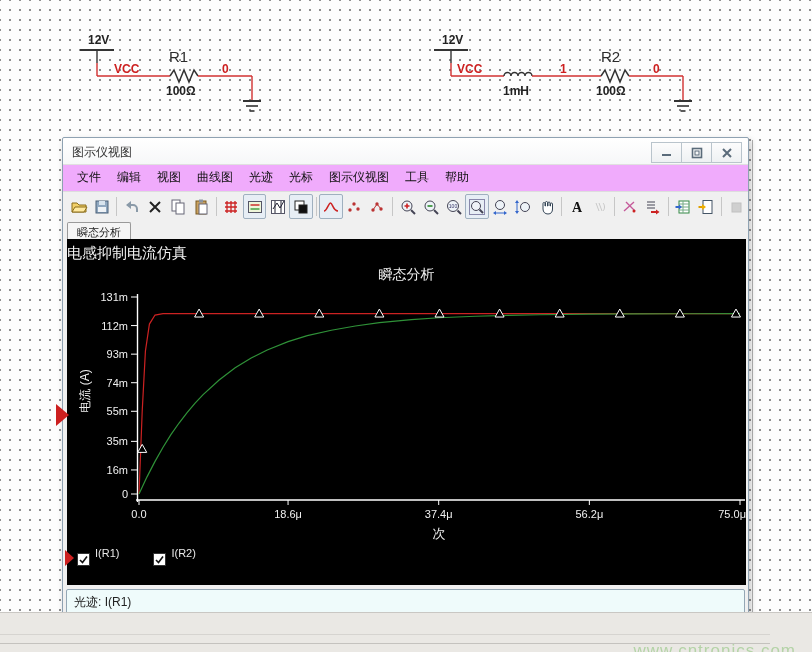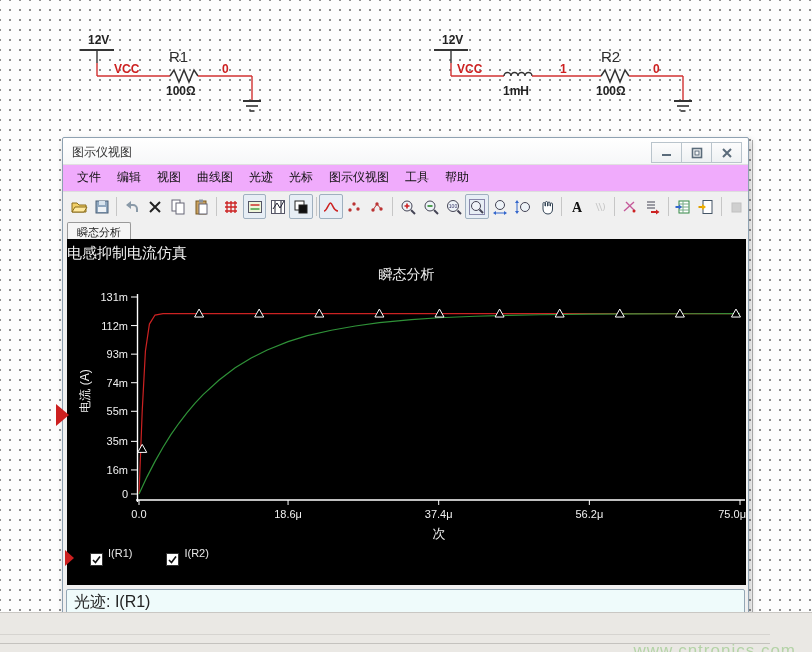--- a/index.html
+++ b/index.html
@@ -52,34 +52,34 @@
   .chart .c-title{position:absolute;left:0;top:5px;width:679px;
     color:#f2f2f2;font-size:15px;}
   .chart .c-subtitle{position:absolute;left:0;top:27px;width:679px;text-align:center;
     color:#f2f2f2;font-size:14px;}
   .chart .c-ylabel{position:absolute;left:18px;top:152px;transform:translate(-50%,-50%) rotate(-90deg);
     white-space:nowrap;color:#f0f0f0;font-size:12px;}
   .chart .c-xlabel{position:absolute;left:352px;top:286px;width:40px;text-align:center;
     color:#f0f0f0;font-size:13px;}
   .plot-svg{position:absolute;left:0;top:0;}
   .plot-svg text{font-family:"Liberation Sans","DejaVu Sans",sans-serif;font-size:11px;fill:#f0f0f0;}
-  .legend{position:absolute;left:23px;top:308px;display:flex;gap:34px;text-align:right;}
+  .legend{position:absolute;left:10px;top:308px;display:flex;gap:34px;text-align:right;}
   .legend-item{display:flex;gap:5px;align-items:flex-start;}
   .chk{width:11px;height:11px;background:#fff;border:1px solid #333;margin-top:6px;
     display:flex;align-items:center;justify-content:center;}
   .legend-label{color:#e8e8e8;font-size:11px;display:block;}
   .swatch{width:47px;height:2px;margin-top:3px;}
   .legend-arrow{position:absolute;left:-2px;top:311px;width:0;height:0;
     border-top:8px solid transparent;border-bottom:8px solid transparent;border-left:9px solid #cc1f1f;}
   .axis-arrow{position:absolute;left:56px;top:404px;width:0;height:0;z-index:30;
     border-top:11px solid transparent;border-bottom:11px solid transparent;border-left:13px solid #cc1f1f;}
 
   .statusbar{position:absolute;left:3px;top:451px;right:3px;height:25px;
     background:#effbfb;border:1px solid #94a7b5;border-radius:2px;
-    font-size:16px;color:#222;line-height:24px;padding-left:7px;}
+    font-size:12px;color:#222;line-height:24px;padding-left:7px;}
 
   
   .bottom-strip{position:absolute;left:0;top:612px;width:812px;height:40px;background:#eae8e4;
     border-top:1px solid #c9c7c3;}
   .strip-line1{position:absolute;left:0;top:21px;width:770px;height:1px;background:#d6d4d0;}
   .strip-line2{position:absolute;left:0;top:30px;width:770px;height:1px;background:#c4c2be;}
   .watermark{position:absolute;right:16px;top:8px;font-size:17px;color:#b4d3a7;letter-spacing:1px;margin-top:20px;}
 </style>
 </head>
 <body>

